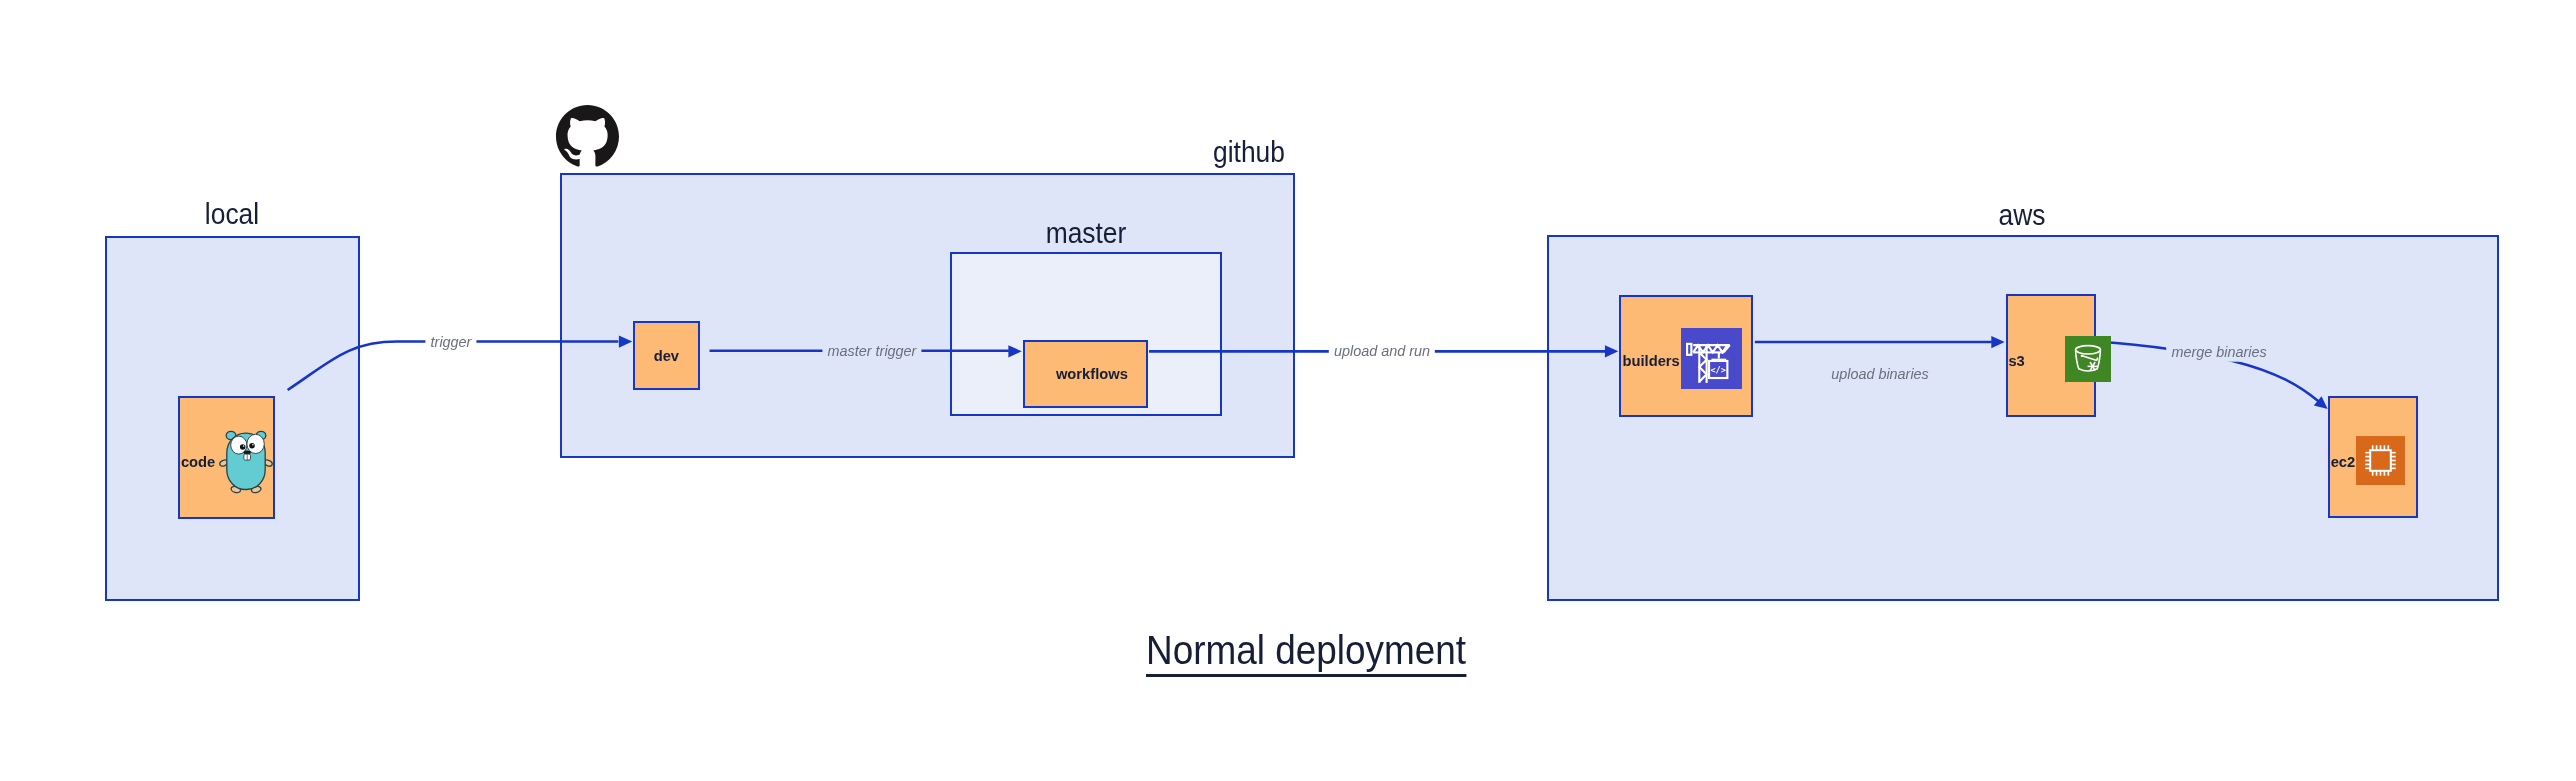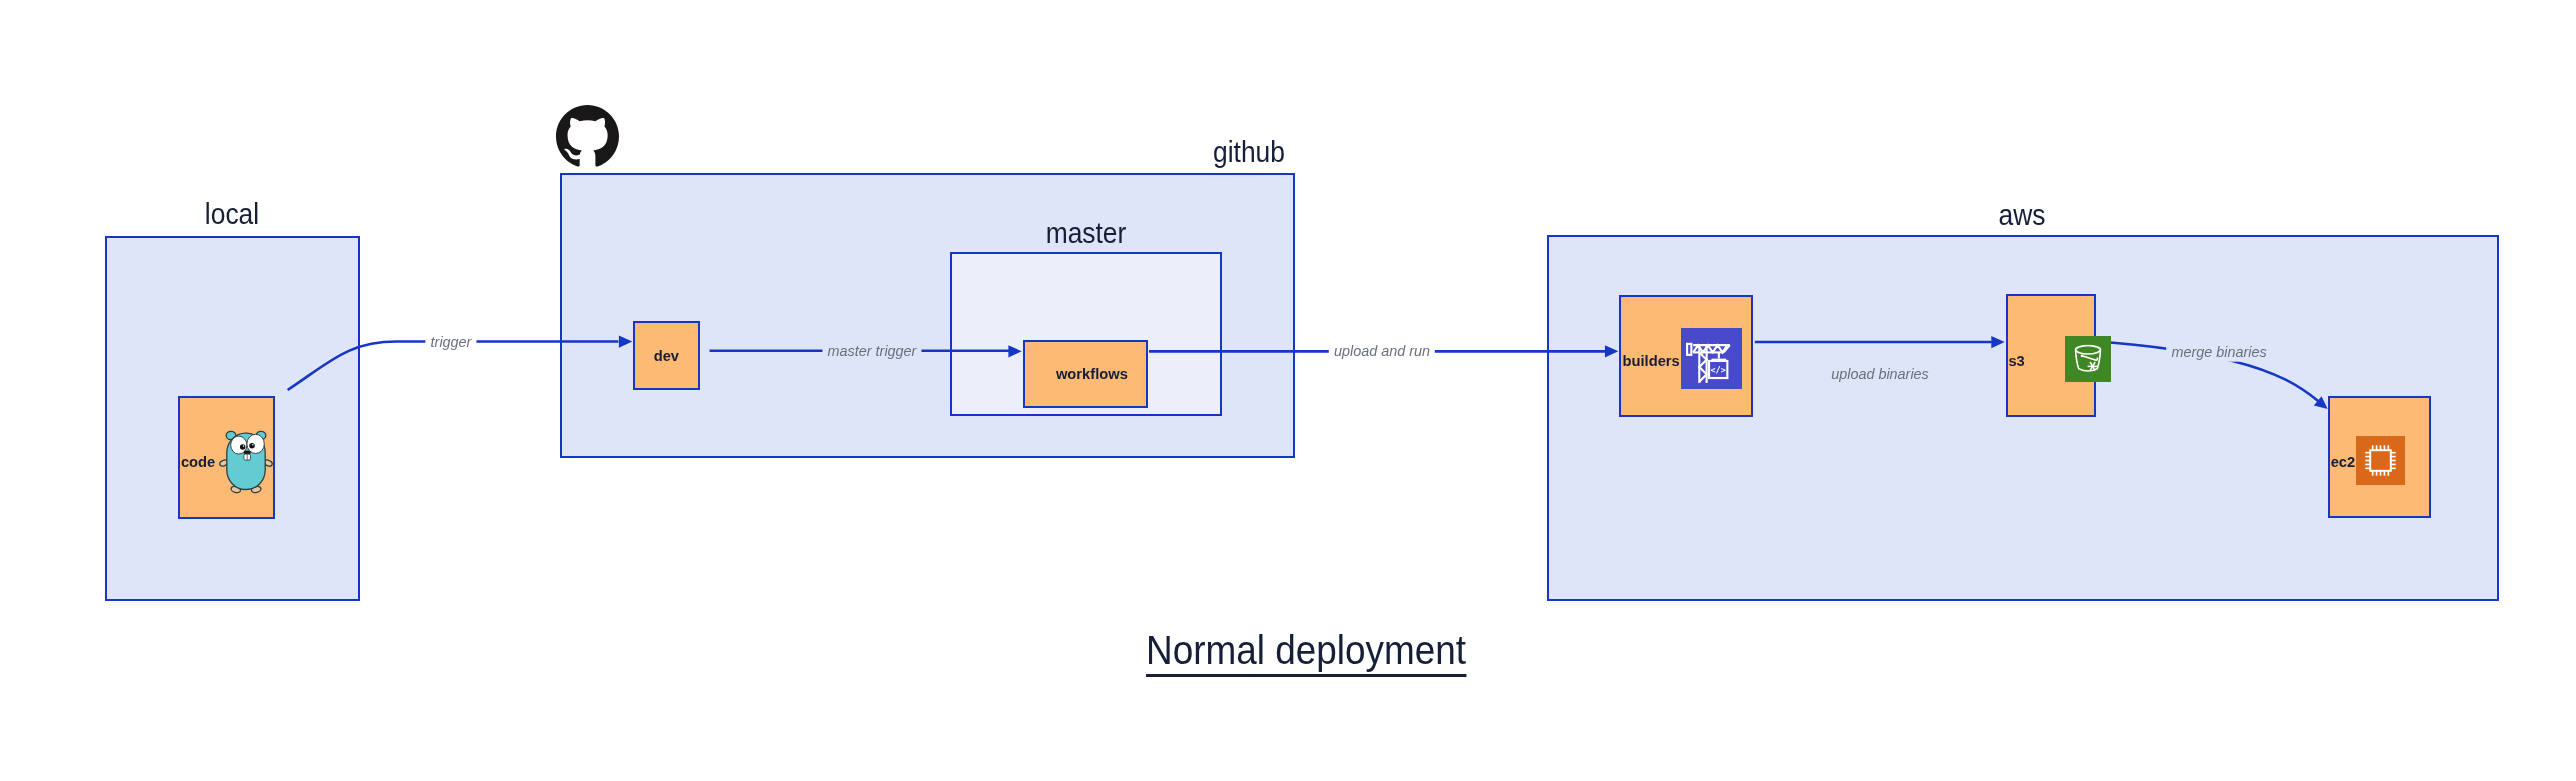--- a/index.html
+++ b/index.html
@@ -136,21 +136,21 @@
         <circle cx="37" cy="43" r="3" fill="#FFFFFF"></circle>
         <g transform="translate(60,66)" stroke="#FFFFFF" stroke-width="3.4">
           <line x1="-11" y1="0" x2="11" y2="0"></line>
           <line x1="-5.5" y1="-9.5" x2="5.5" y2="9.5"></line>
           <line x1="-5.5" y1="9.5" x2="5.5" y2="-9.5"></line>
         </g>
       </svg>
     </span>
   </div>
 
-  <div class="node" style="left:2328px;top:381px;width:103px;height:122px;">
+  <div class="node" style="left:2328px;top:381px;width:90px;height:122px;">
     <div class="node-label" style="margin-top:9.3px;">ec2</div>
     <span style="margin-top:6.2px;">
       <svg viewBox="0 0 100 100" width="49" height="49" class="icon">
         <rect x="0" y="0" width="100" height="100" fill="#D9691A"></rect>
         <rect x="29" y="29" width="42" height="42" fill="none" stroke="#FFFFFF" stroke-width="4"></rect>
         <g stroke="#FFFFFF" stroke-width="3.4">
           <line x1="34" y1="29" x2="34" y2="19"></line>
             <line x1="42" y1="29" x2="42" y2="19"></line>
           <line x1="50" y1="29" x2="50" y2="19"></line>
             <line x1="58" y1="29" x2="58" y2="19"></line>

